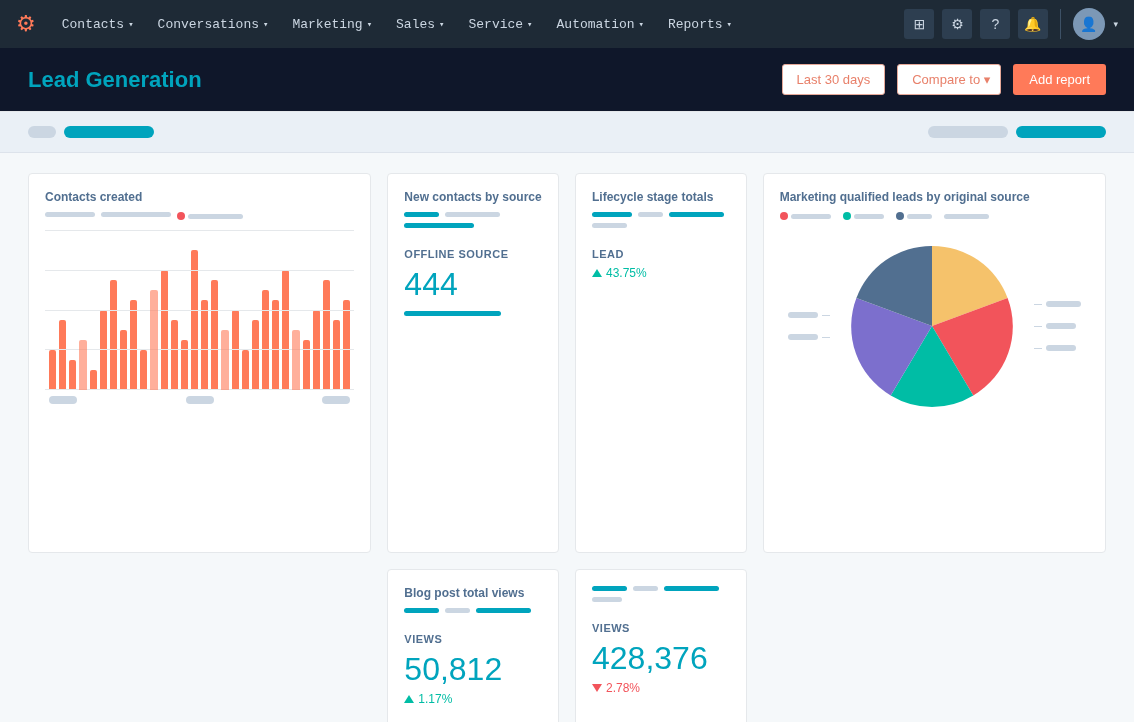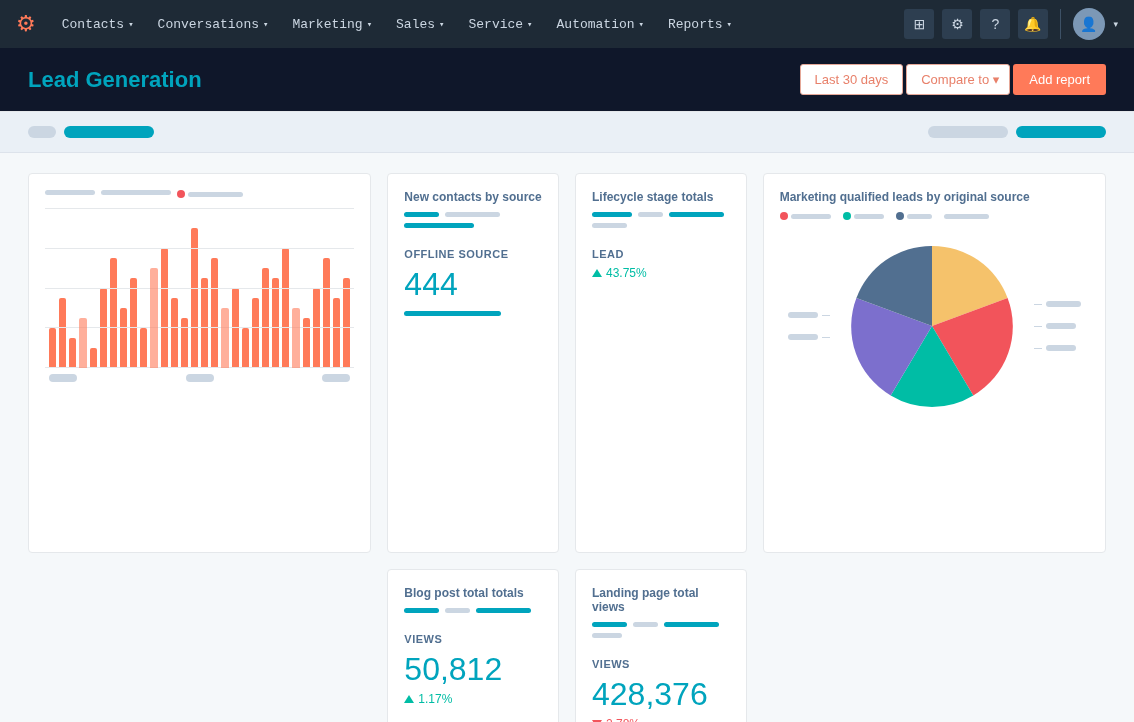--- a/index.html
+++ b/index.html
@@ -46,21 +46,21 @@
     
     .page-header {
       background: #0f172a;
       border-bottom: 1px solid #e5e8eb;
       padding: 16px 28px;
       display: flex;
       align-items: center;
       justify-content: space-between;
     }
     .page-title { font-size: 22px; font-weight: 600; color: #00a4bd; }
-    .header-actions { display: flex; gap: 3px; align-items: center; justify-content: flex-end; }
+    .header-actions { display: flex; gap: 12px; align-items: center; justify-content: flex-end; }
     .btn-outline {
       border: 1px solid #e5a898;
       background: #fff;
       color: #e8806a;
       padding: 7px 14px;
       border-radius: 3px;
       cursor: pointer;
       font-size: 13px;
     }
     .btn-outline.with-caret { padding-right: 10px; }
@@ -294,20 +294,21 @@
     <span class="date-pill" style="width:80px; background:#cbd6e2; height:12px; border-radius:6px;"></span>
     <span class="date-pill" style="width:90px; background:#00a4bd; height:12px; border-radius:6px;"></span>
   </div>
 </div>
 
 <div class="main">
 
   <div class="card-grid-contacts">
 
     <div class="card">
+      <div class="card-title">Contacts created</div>
       <div class="card-legend">
         <span class="legend-bar" style="width:50px; background:#cbd6e2;"></span>
         <span class="legend-bar" style="width:70px; background:#cbd6e2;"></span>
         <span style="display:flex;align-items:center;gap:3px;">
           <span class="legend-dot" style="background:#f2545b;"></span>
           <span class="legend-bar" style="width:55px; background:#cbd6e2;"></span>
         </span>
       </div>
       <div class="bar-chart-area">
         <div class="chart-gridlines">
@@ -449,38 +450,37 @@
             <div style="width:30px;height:6px;background:#cbd6e2;border-radius:3px;"></div>
           </div>
         </div>
       </div>
     </div>
   </div>
 
   <div style="display:grid; grid-template-columns:2fr 1fr 1fr 2fr; gap:16px; margin-bottom:16px;">
 
     <div class="card" style="grid-column:2;">
-      <div class="card-title">Blog post total totals</div>
+      <div class="card-title">Blog post total views</div>
       <div class="card-legend">
         <span class="legend-bar" style="width:35px; background:#00a4bd;"></span>
         <span class="legend-bar" style="width:25px; background:#cbd6e2;"></span>
         <span class="legend-bar" style="width:55px; background:#00a4bd;"></span>
       </div>
       <div style="margin-top: 20px;">
         <div class="metric-label">VIEWS</div>
         <div class="metric-value">50,812</div>
         <div class="metric-change up">
           <span class="triangle-up"></span>
           <span>1.17%</span>
         </div>
       </div>
     </div>
 
     <div class="card" style="grid-column:3;">
-      <div class="card-title">Landing page total views</div>
       <div class="card-legend">
         <span class="legend-bar" style="width:35px; background:#00a4bd;"></span>
         <span class="legend-bar" style="width:25px; background:#cbd6e2;"></span>
         <span class="legend-bar" style="width:55px; background:#00a4bd;"></span>
         <span class="legend-bar" style="width:30px; background:#cbd6e2;"></span>
       </div>
       <div style="margin-top: 20px;">
         <div class="metric-label">VIEWS</div>
         <div class="metric-value">428,376</div>
         <div class="metric-change down">

